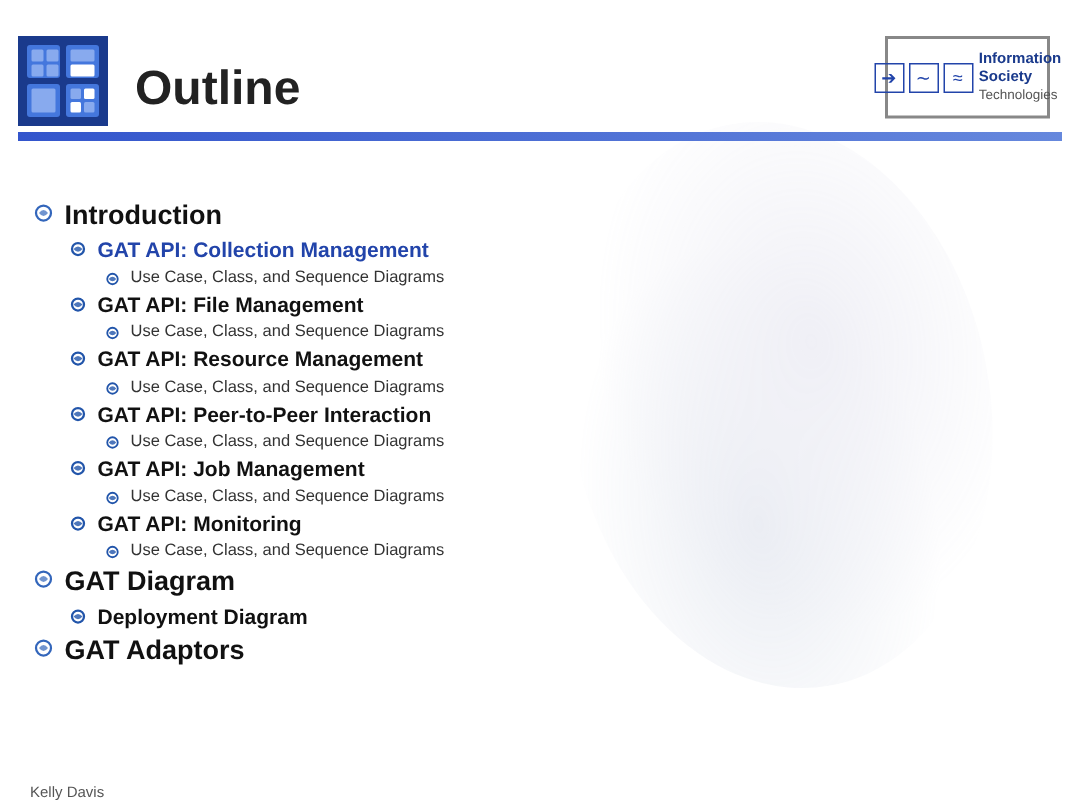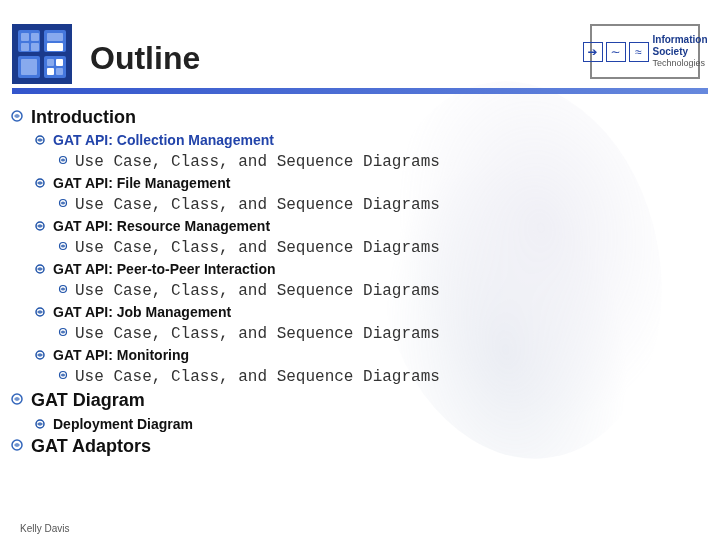--- a/index.html
+++ b/index.html
@@ -109,23 +109,24 @@
     .separator-line {
       height: 6px;
       background: linear-gradient(to right, #3355cc, #6688dd);
       margin: 4px 12px 0 12px;
       position: relative;
       z-index: 1;
     }
 
     
     .main-content {
-      padding: 12px 20px 8px 9px;
+      padding: 12px 20px 8px 21px;
       position: relative;
       z-index: 1;
+      margin-top: 26px;
     }
 
     
     .outline-list {
       list-style: none;
       padding: 0;
     }
 
     .outline-item {
       display: flex;
@@ -196,24 +197,23 @@
     }
 
     .item-text-l2-highlight {
       font-size: 14px;
       font-weight: bold;
       color: #2244aa;
       line-height: 1.3;
     }
 
     .item-text-l3 {
-      font-size: 16px;
+      font-size: 11px;
       color: #333;
       line-height: 1.3;
-      font-family: Liberation Mono, monospace;
     }
 
     .indent-l2 {
       padding-left: 24px;
     }
 
     .indent-l3 {
       padding-left: 48px;
     }
 

